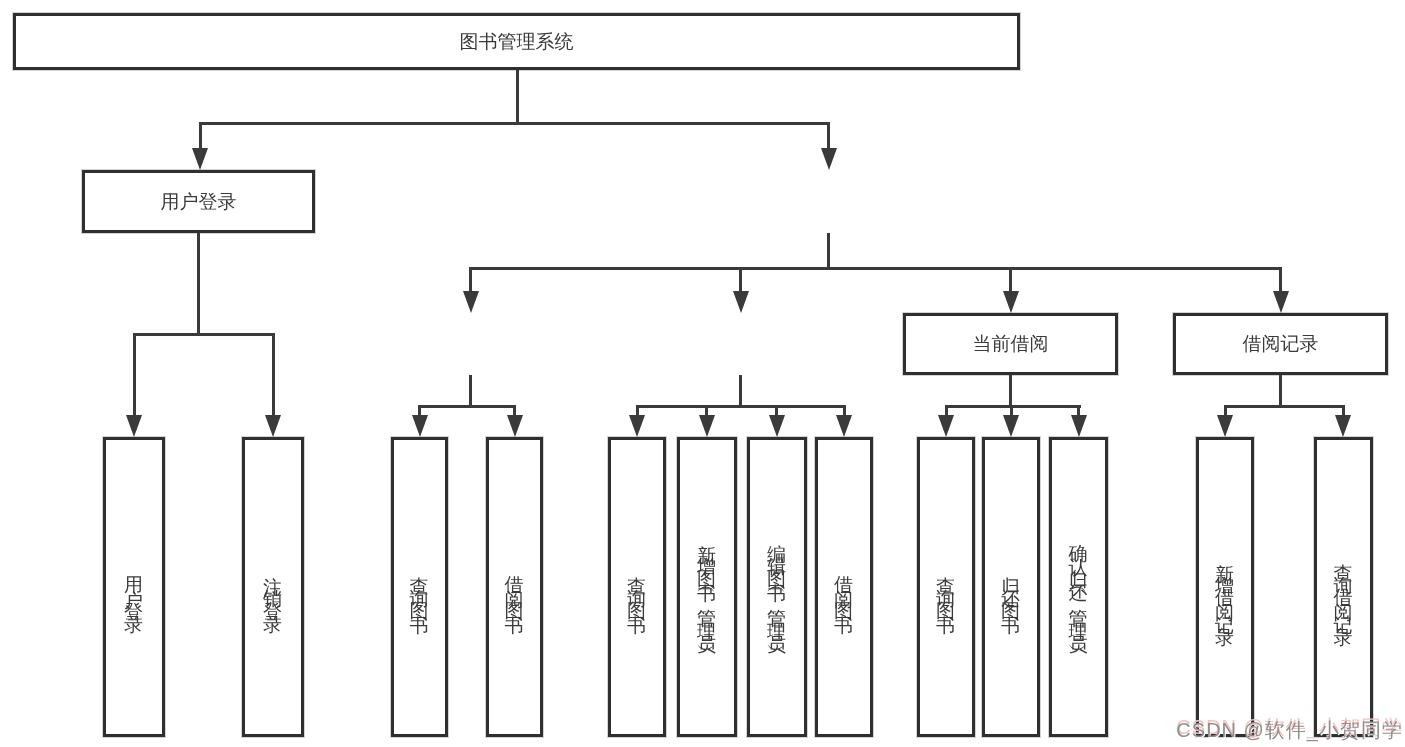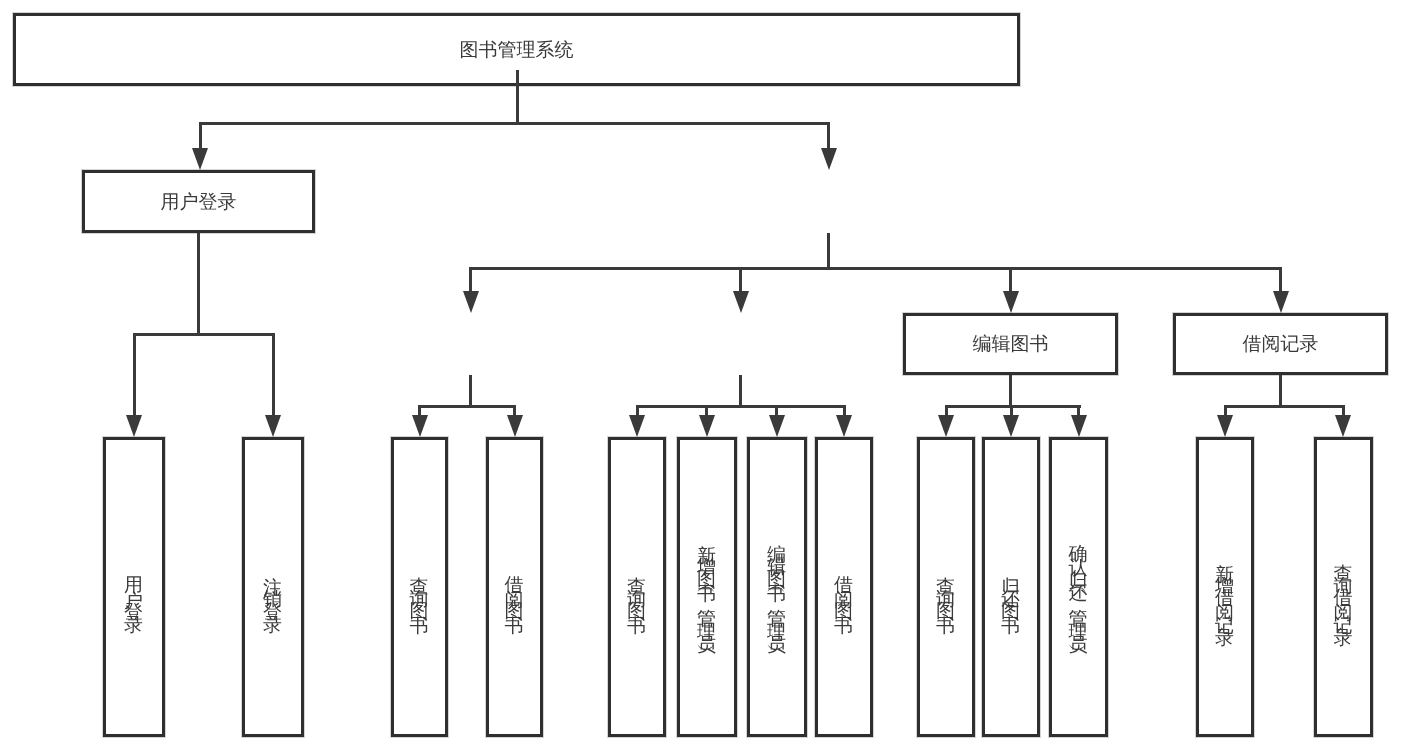--- a/index.html
+++ b/index.html
@@ -11,21 +11,21 @@
   html,body{margin:0;padding:0;background:var(--bg);}
   body{font-family:"Liberation Sans","DejaVu Sans",sans-serif;}
   .canvas{position:relative;width:1405px;height:747px;background:var(--bg);overflow:hidden;}
   .box{
     position:absolute;box-sizing:border-box;background:#fff;
     border:3px solid var(--box-border);
     box-shadow:0 0 0 1px #d4d4d4;
     display:flex;align-items:center;justify-content:center;
     color:var(--text);font-size:19px;white-space:nowrap;
   }
-  .root{left:13px;top:13px;width:1007px;height:73px;}
+  .root{left:13px;top:13px;width:1007px;height:57px;}
   .l2{top:170px;height:63px;}
   .l3{top:313px;height:62px;width:215px;}
   .vbox{top:437px;height:300px;}
   .vlabel{
     writing-mode:vertical-rl;
     line-height:1;letter-spacing:13px;font-size:19px;color:var(--text);
   }
   .vl{position:absolute;width:3px;background:var(--line);}
   .hl{position:absolute;height:3px;background:var(--line);}
   .ar{position:absolute;width:0;height:0;
@@ -39,21 +39,21 @@
 </style>
 </head>
 <body>
 
 <div class="canvas">
 
   <div class="box root">图书管理系统</div>
 
   <div class="box l2" style="left:82px;width:233px">用户登录</div>
 
-  <div class="box l3" style="left:903px">编辑图书</div>
+  <div class="box l3" style="left:903px">当前借阅</div>
   <div class="box l3" style="left:1173px">借阅记录</div>
 
   <div class="box vbox" style="left:103px;width:62px">
     <span class="vlabel">用户登录</span>
   </div>
   <div class="box vbox" style="left:242px;width:62px">
     <span class="vlabel">注销登录</span>
   </div>
 
   <div class="box vbox" style="left:391px;width:57px">
@@ -141,13 +141,14 @@
       <div class="vl" style="left: 1077px; top: 405px; height: 12px;"></div>
       <div class="ar" style="left: 1070.5px; top: 415px;"></div>
       <div class="vl" style="left: 1279px; top: 375px; height: 33px;"></div>
       <div class="hl" style="left: 1223.5px; top: 405px; width: 121px;"></div>
       <div class="vl" style="left: 1223.5px; top: 405px; height: 12px;"></div>
       <div class="ar" style="left: 1217px; top: 415px;"></div>
       <div class="vl" style="left: 1341.5px; top: 405px; height: 12px;"></div>
       <div class="ar" style="left: 1335px; top: 415px;"></div>
     </div>
 
+  <div class="watermark">CSDN @软件_小贺同学</div>
 </div>
 
 </body></html>

